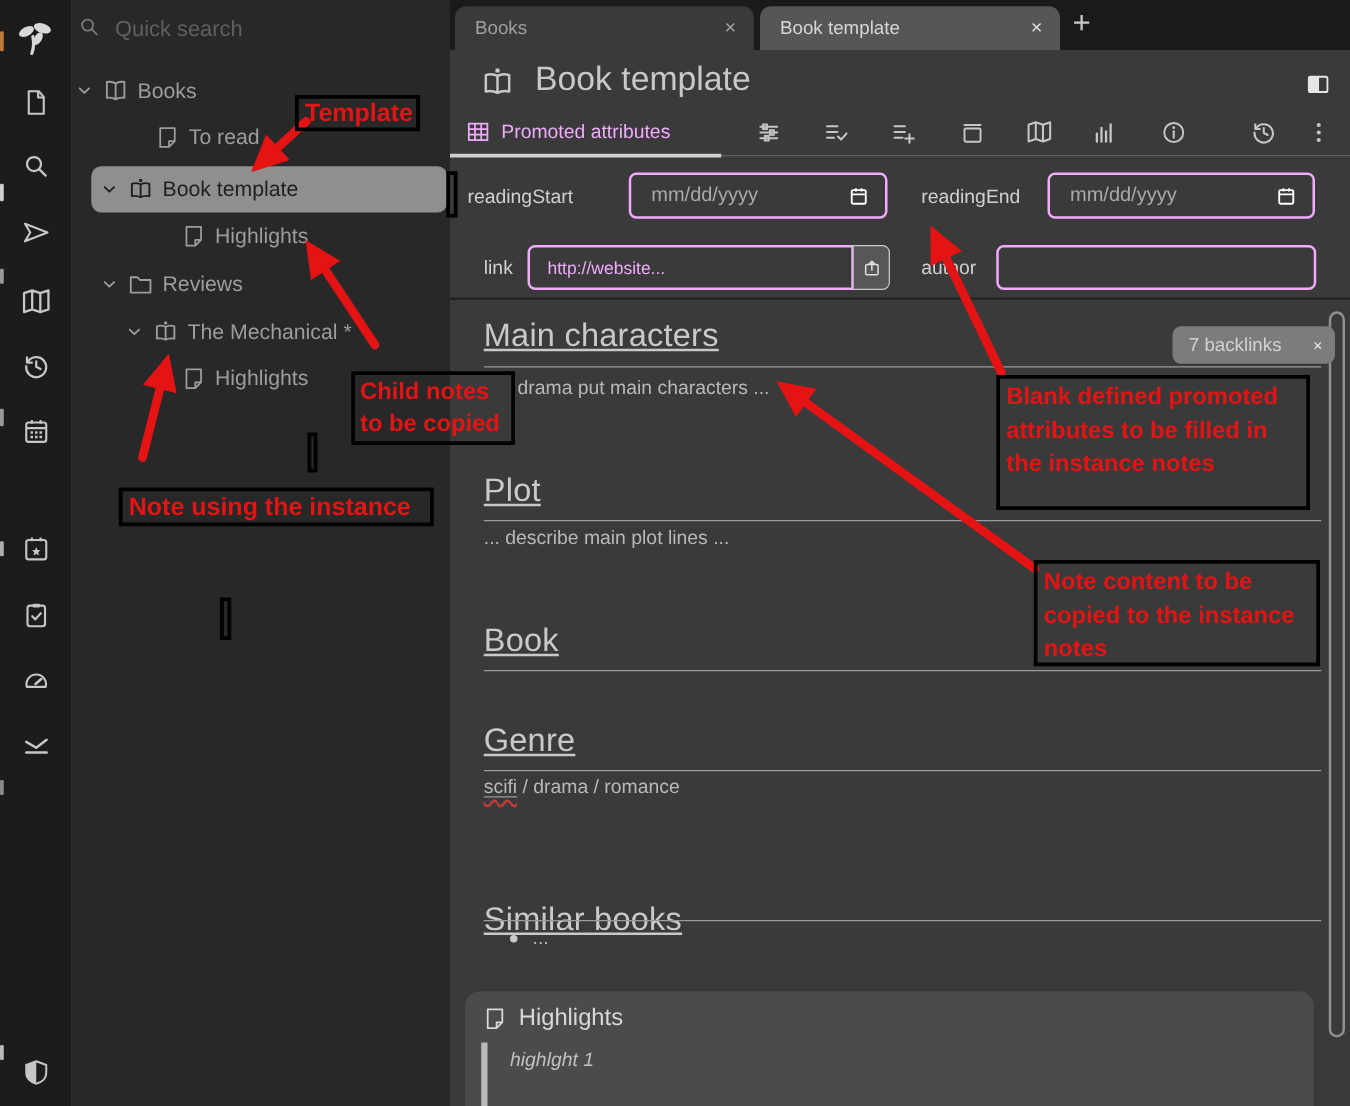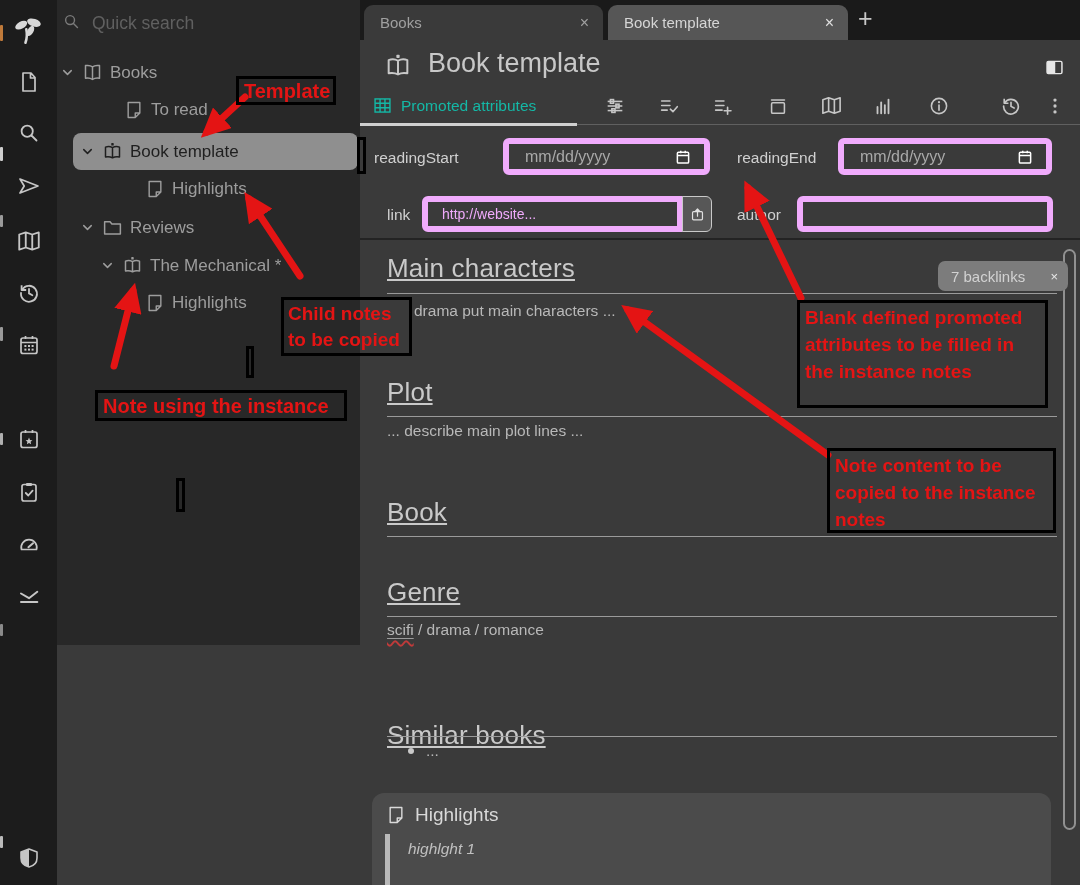--- a/index.html
+++ b/index.html
@@ -9,31 +9,31 @@
     font-family:"Liberation Sans",sans-serif;
     -webkit-font-smoothing:antialiased;
   }
   .abs{position:absolute;}
   .ic{display:block;}
   .iconbtn{color:#c6c6c6;cursor:pointer;}
   
   #iconbar{left:0;top:0;width:57px;height:885px;background:#1c1c1c;}
   .sliver{position:absolute;left:0;width:3px;border-radius:1px;}
   
-  #treepanel{left:57px;top:0;width:303px;height:645px;background:#282828;}
+  #treepanel{left:57px;top:0;width:303px;height:885px;background:#282828;}
   .treerow{position:absolute;display:flex;align-items:center;gap:7px;color:#9d9d9d;font-size:17px;cursor:pointer;}
   .treerow .lbl{white-space:nowrap;}
   #sel-pill{left:73px;top:133px;width:285px;height:37px;background:#8f8f8f;border-radius:8px;}
   
   #tabbar{left:360px;top:0;width:720px;height:40px;background:#1a1a1a;}
   .tab{position:absolute;top:5px;height:35px;border-radius:9px 9px 0 0;display:flex;align-items:center;justify-content:space-between;padding:0 14px 0 16px;box-sizing:border-box;font-size:15px;cursor:pointer;}
   .tab .x{font-size:16px;line-height:1;cursor:pointer;}
   
   .label{color:#d0d0d0;font-size:15.5px;}
-  .field{position:absolute;border:6px solid #f0abfc;border-radius:6px;box-sizing:border-box;display:flex;align-items:center;background:transparent;cursor:text;}
+  .field{position:absolute;border:2px solid #f0abfc;border-radius:6px;box-sizing:border-box;display:flex;align-items:center;background:transparent;cursor:text;}
   .field .ph{color:#a9a9a9;font-size:16px;}
   h2.sec{margin:0;font-weight:400;color:#c9c9c9;font-size:26px;letter-spacing:.2px;cursor:text;text-decoration:underline;}
   .rule{position:absolute;height:1px;background:#9a9a9a;width:670px;left:387px;}
   .body-text{color:#b8b8b8;font-size:15.5px;cursor:text;}
   
   .annbox{position:absolute;border:3px solid #000;color:#e41414;font-weight:bold;z-index:60;background:transparent;box-sizing:border-box;}
   .emptybox{position:absolute;border:3px solid #000;z-index:60;background:transparent;box-sizing:border-box;}
   #anno-svg{position:absolute;left:0;top:0;z-index:55;pointer-events:none;}
   
   #backlinks{left:938px;top:261px;width:130px;height:30px;background:#7c7c7c;border-radius:7px;display:flex;align-items:center;justify-content:space-between;padding:0 10px 0 13px;box-sizing:border-box;z-index:20;cursor:pointer;}
@@ -357,21 +357,21 @@
       <use href="#s-tmpl"></use>
     </svg>
   </div>
 <div class="abs" style="left:428px;top:48px;font-size:27px;color:#c8c8c8;cursor:text">Book template</div>
 <div class="abs iconbtn" style="left:1044px;top:57px;color:#e6e6e6">
     <svg class="ic" width="21" height="21" viewBox="0 0 24 24">
       <use href="#s-split"></use>
     </svg>
   </div>
 
-<div class="abs" style="left:372px;top:95px;display:flex;align-items:center;gap:8px;color:#14b8a6;cursor:pointer">
+<div class="abs" style="left:372px;top:95px;display:flex;align-items:center;gap:8px;color:#f0abfc;cursor:pointer">
   <span>
       <svg class="ic" width="21" height="21" viewBox="0 0 24 24">
         <use href="#s-grid"></use>
       </svg>
     </span>
   <span style="font-size:15.5px">Promoted attributes</span>
 </div>
 <div class="abs iconbtn" style="left:604px;top:95px">
     <svg class="ic" width="22" height="22" viewBox="0 0 24 24">
       <use href="#s-sliders"></use>

